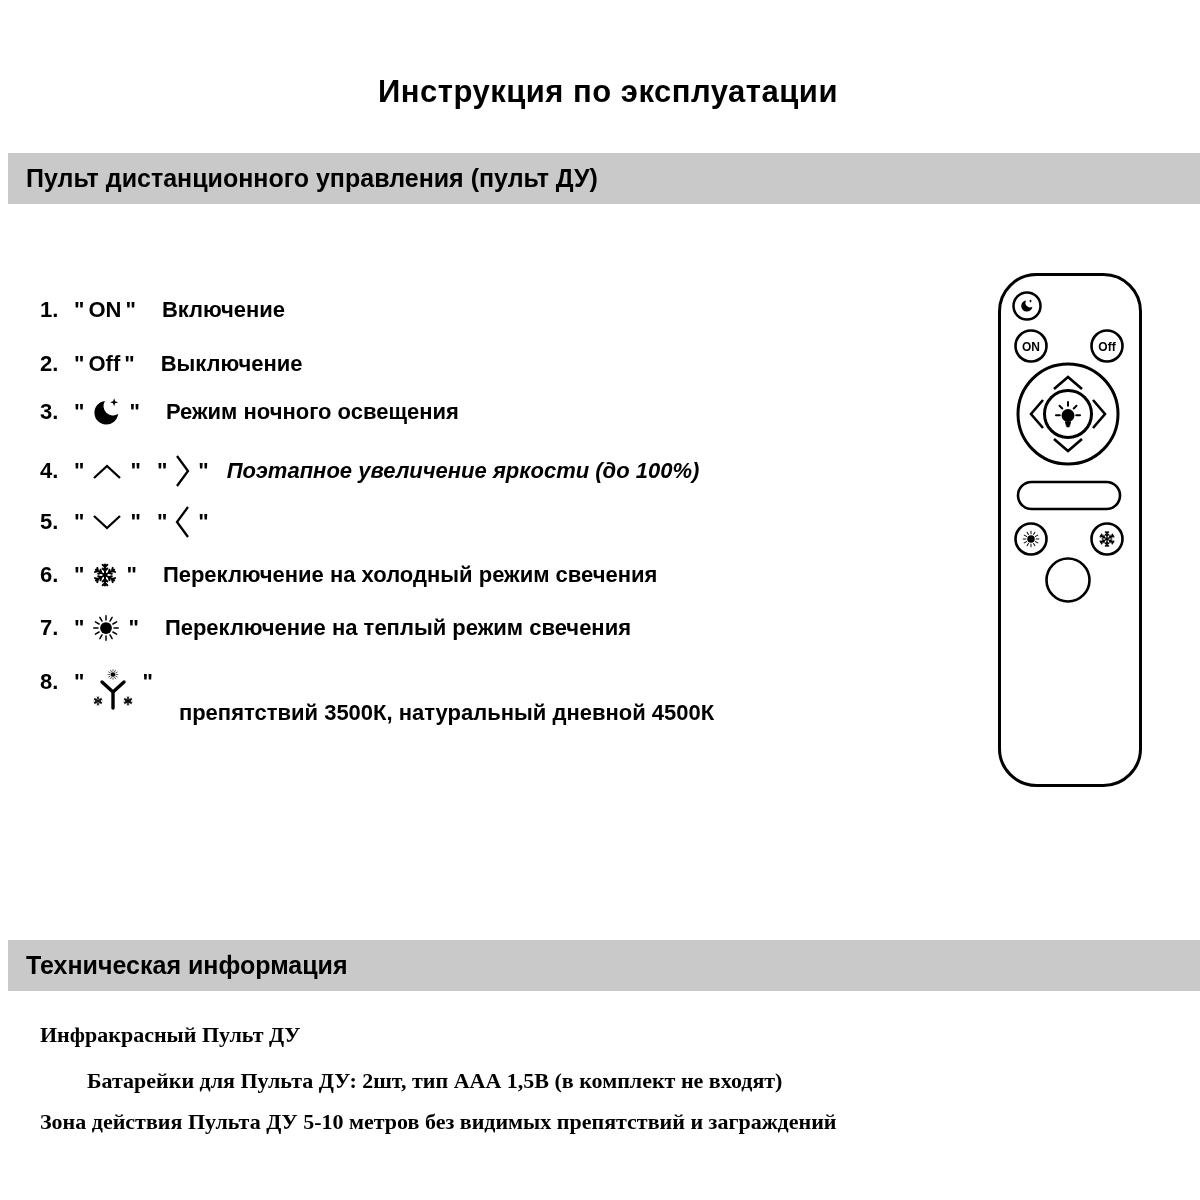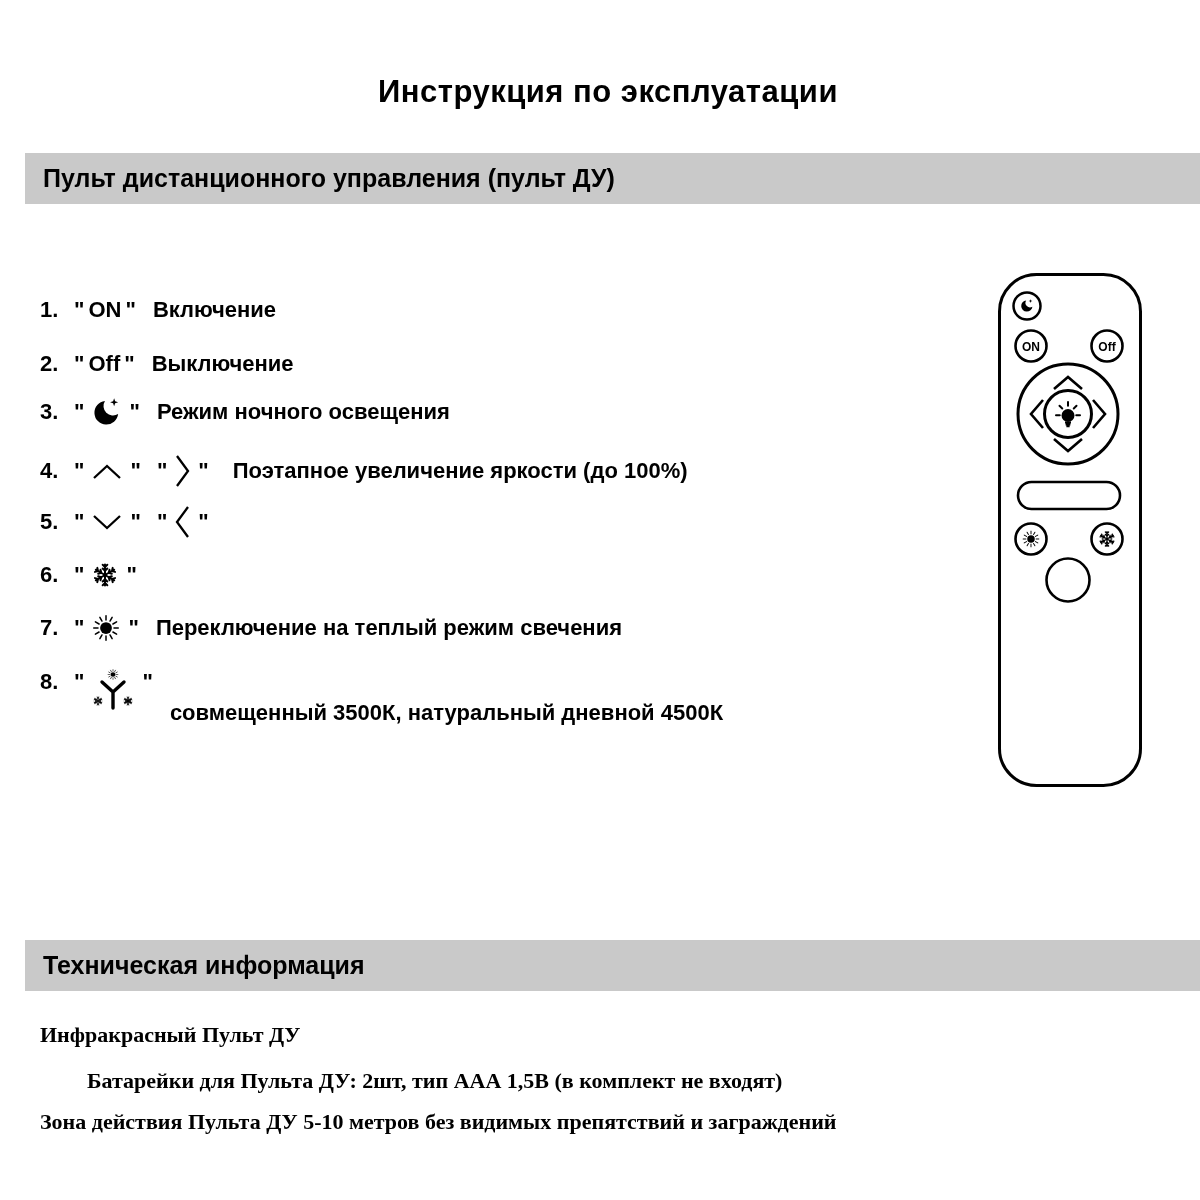--- a/index.html
+++ b/index.html
@@ -5,36 +5,36 @@
   html,body{margin:0;padding:0;background:#fff;}
   body{
     position:relative;width:1200px;height:1200px;overflow:hidden;
     font-family:"Liberation Sans",sans-serif;font-weight:bold;color:#000;
   }
   .page-title{
     position:absolute;top:66px;left:0;width:1200px;margin:8px;
     text-align:center;font-size:31px;letter-spacing:.5px;
   }
   .banner{
-    position:absolute;left:25px;right:0;height:51px;
+    position:absolute;left:8px;right:0;height:51px;
     background:var(--banner-bg,#c9c9c9);
     display:flex;align-items:center;padding-left:18px;box-sizing:border-box;
     font-size:25px;
   }
   .banner-remote{top:153px;}
   .banner-tech{top:940px;}
   .li{
     position:absolute;left:40px;display:flex;align-items:center;
     font-size:22px;line-height:32px;white-space:nowrap;
   }
   .li .num{width:30px;flex-shrink:0;}
   .li .q{margin:0 4px;}
   .li .q2{margin-left:12px;}
-  .li .label{margin-left:13px;}
-  .li .label-wide{margin-left:20px;}
+  .li .label{margin-left:22px;}
+  .li .label-wide{margin-left:14px;font-style:italic;}
   .li .icon{display:block;margin:0 3px;}
   .li8{align-items:flex-start;line-height:31px;}
   .li8 .icon{margin-top:2px;}
   .tech-line{position:absolute;left:40px;font-size:22px;line-height:28px;white-space:nowrap;font-family:Liberation Serif, serif;}
   .tl1{top:1021px;}
   .tl2{top:1067px;margin-left:47px;}
   .tl3{top:1108px;}
   .remote{position:absolute;left:997px;top:272px;}
 </style>
 </head>
@@ -155,20 +155,21 @@
   <span class="q">"</span>
 </div>
 
 <div class="li" style="top:559px">
   <span class="num">6.</span>
   <span class="q">"</span>
   <svg class="icon" width="28" height="28" viewBox="0 0 24 24">
       <use href="#ic-snow"></use>
     </svg>
   <span class="q">"</span>
+  <span class="label">Переключение на холодный режим свечения</span>
 </div>
 
 <div class="li" style="top:612px">
   <span class="num">7.</span>
   <span class="q">"</span>
   <svg class="icon" width="30" height="30" viewBox="0 0 24 24">
       <use href="#ic-sun"></use>
     </svg>
   <span class="q">"</span>
   <span class="label">Переключение на теплый режим свечения</span>
@@ -176,21 +177,21 @@
 
 <div class="li li8" style="top:666px">
   <span class="num">8.</span>
   <span class="q">"</span>
   <svg class="icon" width="44" height="46" viewBox="0 0 44 46">
       <use href="#ic-ymode"></use>
     </svg>
   <span class="q">"</span>
   <span class="label">
     <br>
-    <span>совмещенный 3500К, натуральный дневной 4500К</span>
+    <span>препятствий 3500К, натуральный дневной 4500К</span>
   </span>
 </div>
 
 <svg class="remote" width="146" height="516" viewBox="0 0 146 516">
   <rect x="2.5" y="2.5" width="141" height="511" rx="37" fill="#fff" stroke="#000" stroke-width="3"></rect>
   <g>
     <circle cx="30" cy="34" r="13.5" fill="#fff" stroke="#000" stroke-width="2.5"></circle>
     <use href="#ic-moon" transform="translate(22.6 26.6) scale(0.61)"></use>
   </g>
   <g>

